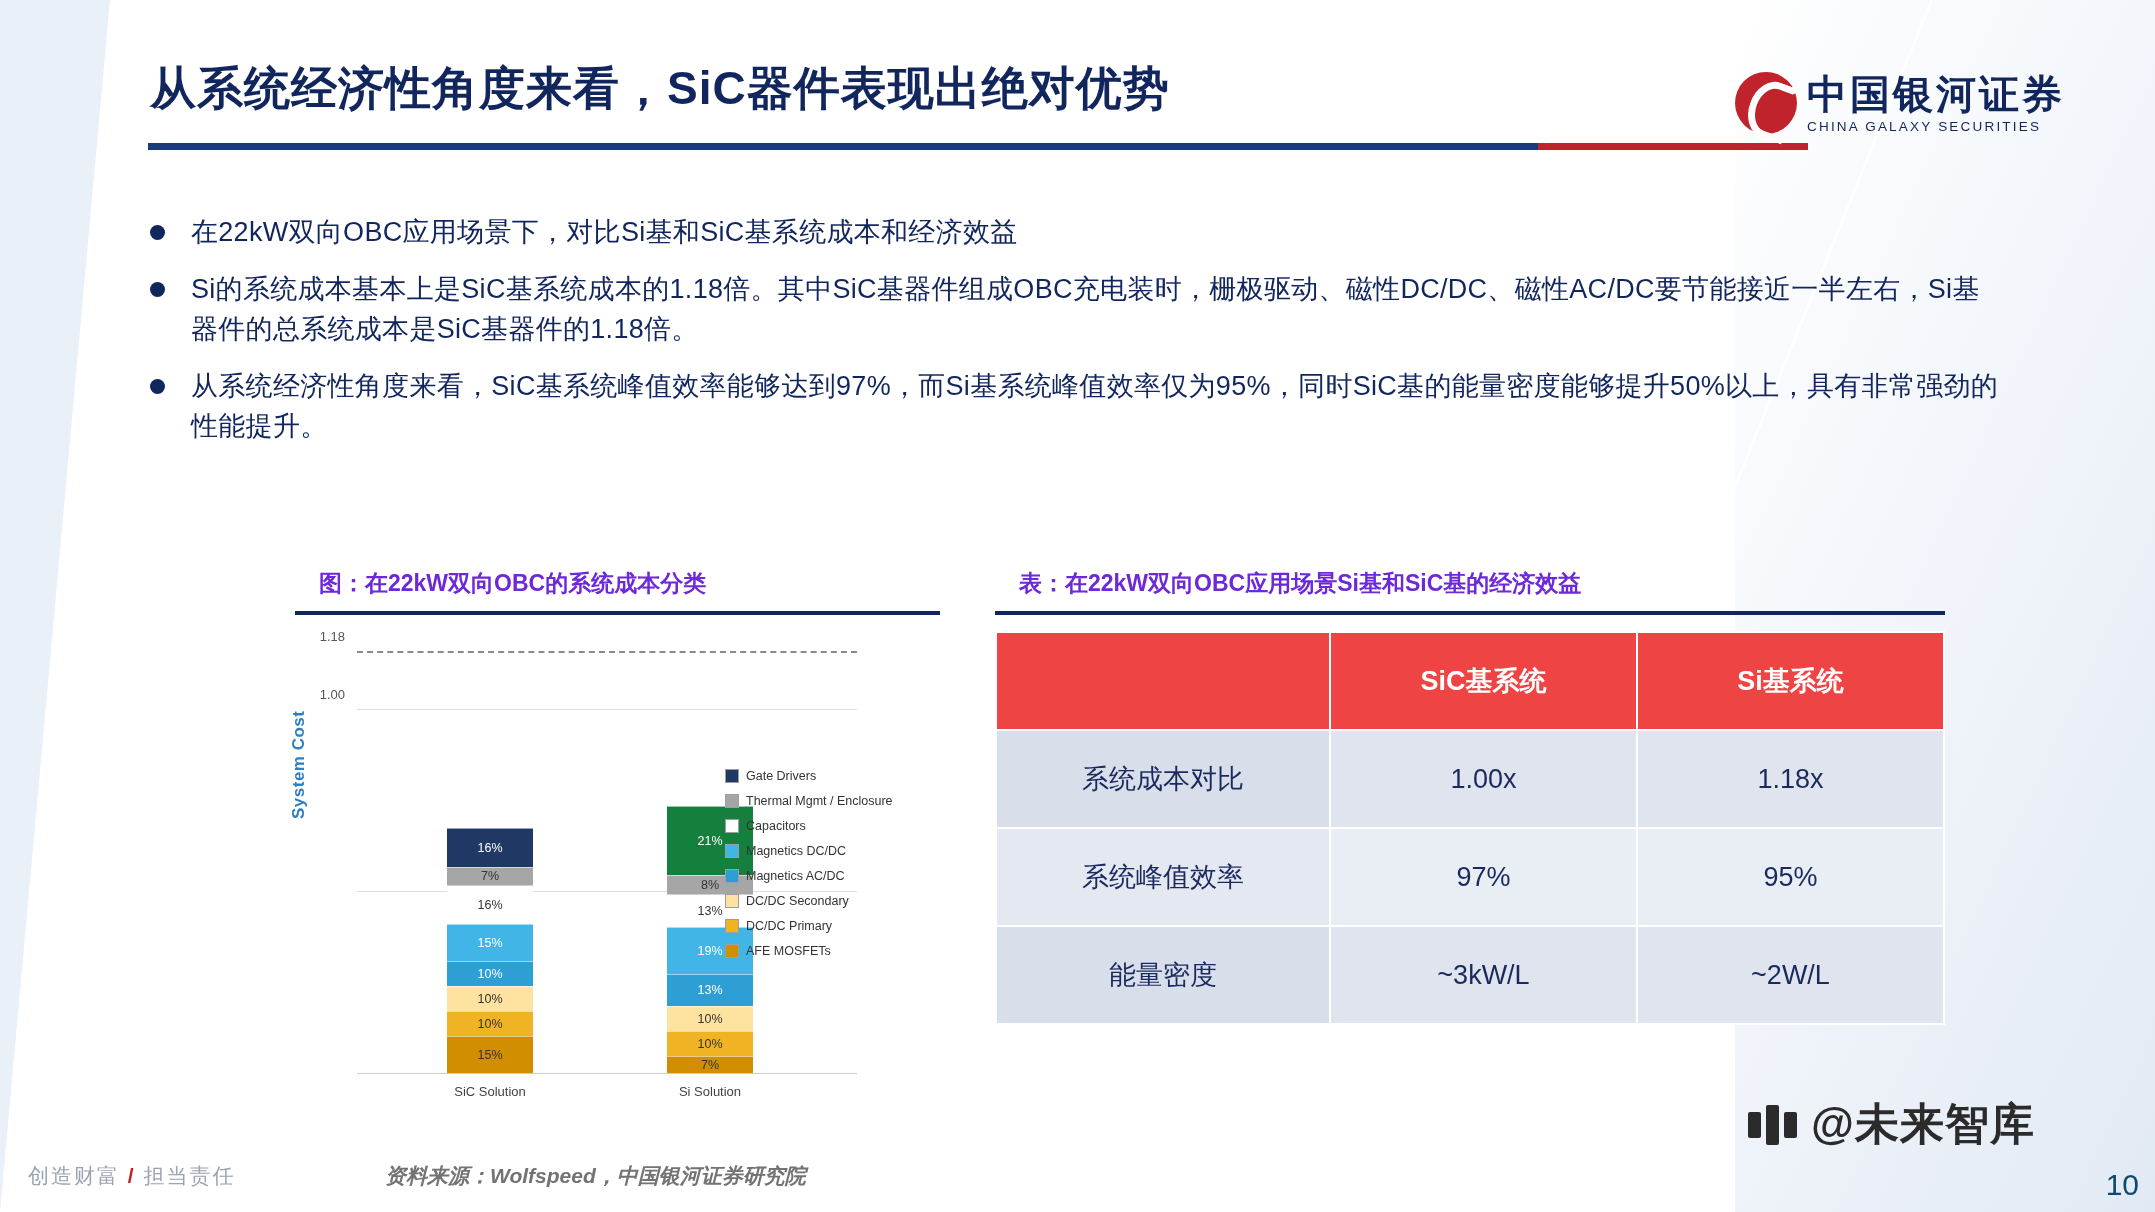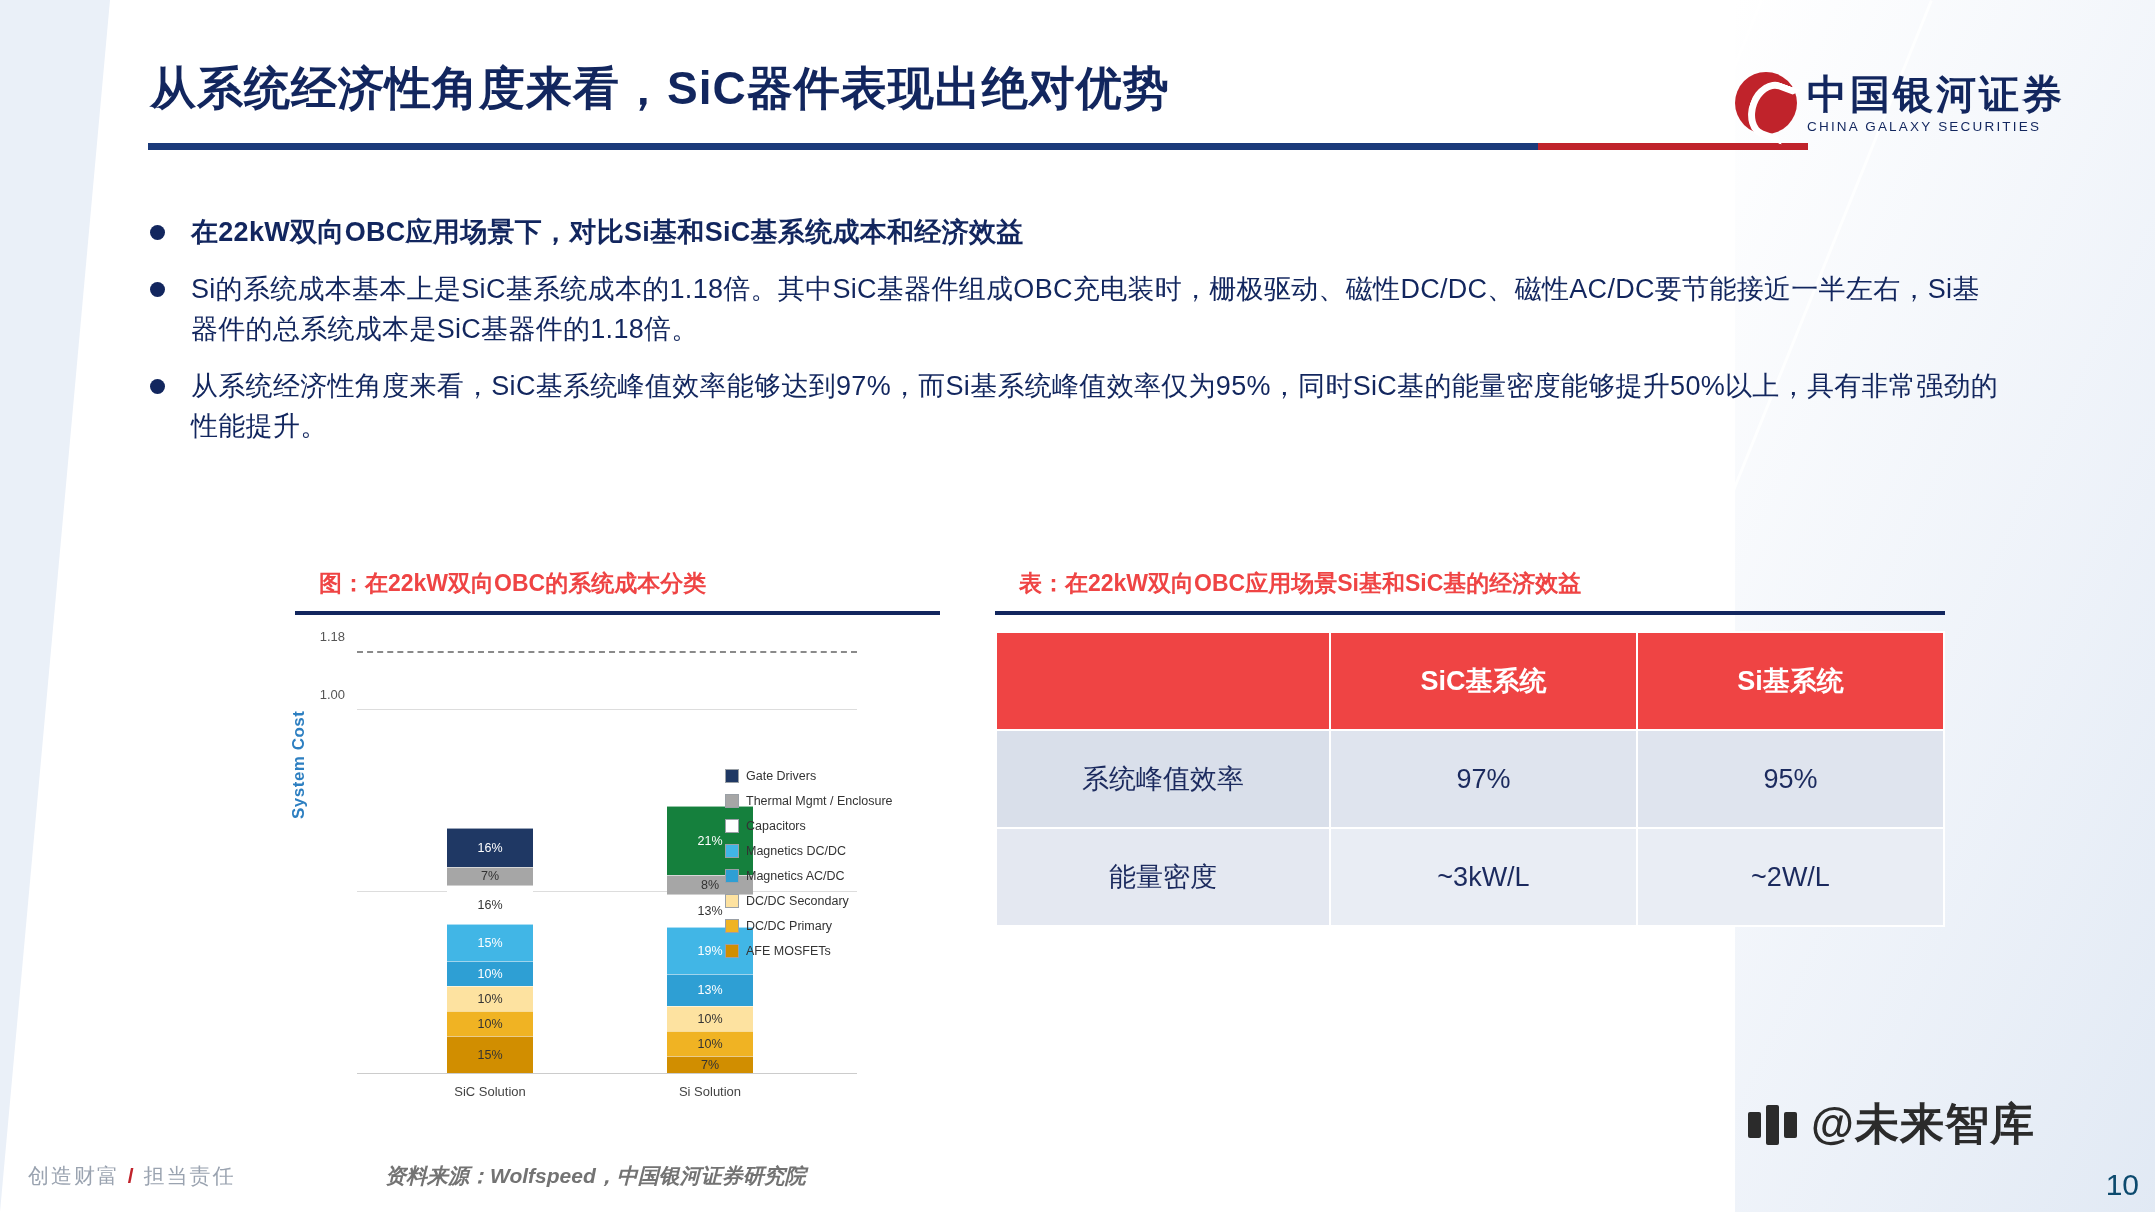--- a/index.html
+++ b/index.html
@@ -121,21 +121,21 @@
     margin-top: 13px;
     margin-right: 26px;
     flex: none;
   }
   .btext {
     font-size: 27px;
     line-height: 1.5;
     color: #12265e;
     letter-spacing: 0.3px;
   }
-  .btext.bold { font-weight: bold; text-align: center; }
+  .btext.bold { font-weight: normal; text-align: center; }
 
   
   .panel-left {
     position: absolute;
     left: 295px;
     top: 568px;
     width: 645px;
   }
   .panel-right {
     position: absolute;
@@ -143,21 +143,21 @@
     top: 568px;
     width: 950px;
   }
   .cap-row {
     border-bottom: 4px solid #12265e;
     padding-bottom: 12px;
   }
   .cap {
     font-size: 23px;
     font-weight: bold;
-    color: #ef4444;
+    color: #6d28d9;
     padding-left: 24px;
   }
 
   
   .chart-wrap {
     position: relative;
     width: 645px;
     height: 500px;
     margin-top: 14px;
     background: #ffffff;
@@ -458,20 +458,25 @@
   <table>
     <thead>
       <tr>
         <th style="width:330px;"></th>
         <th>SiC基系统</th>
         <th>Si基系统</th>
       </tr>
     </thead>
     <tbody id="tbody">
         <tr>
+          <td class="first">系统成本对比</td>
+          <td>1.00x</td>
+          <td>1.18x</td>
+        </tr>
+        <tr>
           <td class="first">系统峰值效率</td>
           <td>97%</td>
           <td>95%</td>
         </tr>
         <tr>
           <td class="first">能量密度</td>
           <td>~3kW/L</td>
           <td>~2W/L</td>
         </tr>
       </tbody>

